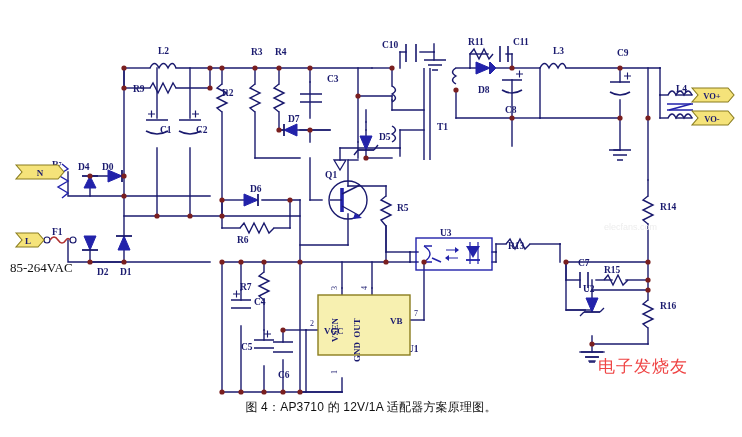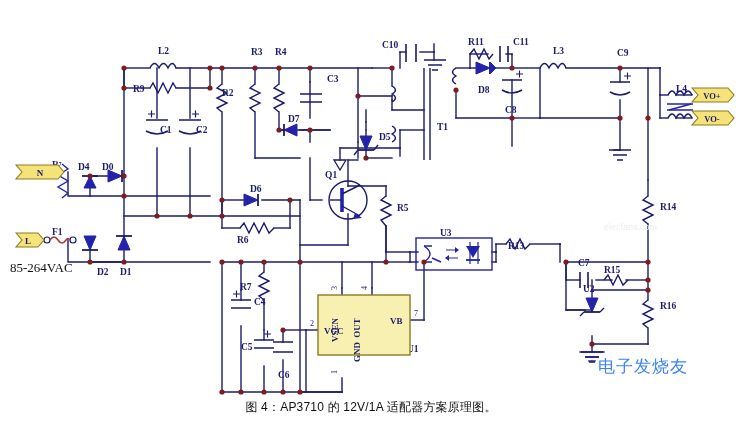--- a/index.html
+++ b/index.html
@@ -9,21 +9,21 @@
     font-family:"Liberation Serif", serif;
   }
   #sheet{position:absolute;left:0;top:0;width:742px;height:437px;}
   svg{position:absolute;left:0;top:0;width:742px;height:437px;display:block;}
   .caption{
     position:absolute;left:0;top:399px;width:742px;text-align:center;
     font-family:"Liberation Sans", sans-serif;font-size:12px;color:#111;
     letter-spacing:.2px;
   }
   .wm{
-    position:absolute;color:#3b82f6;font-family:"Liberation Sans",sans-serif;
+    position:absolute;color:#ef4444;font-family:"Liberation Sans",sans-serif;
     pointer-events:none;user-select:none;
   }
   .wm-main{left:598px;top:355px;font-size:17px;letter-spacing:1px;}
   .wm-dom{left:604px;top:222px;font-size:9px;color:#ededed;}
 </style>
 </head>
 <body>
 
 <div id="sheet">
 

